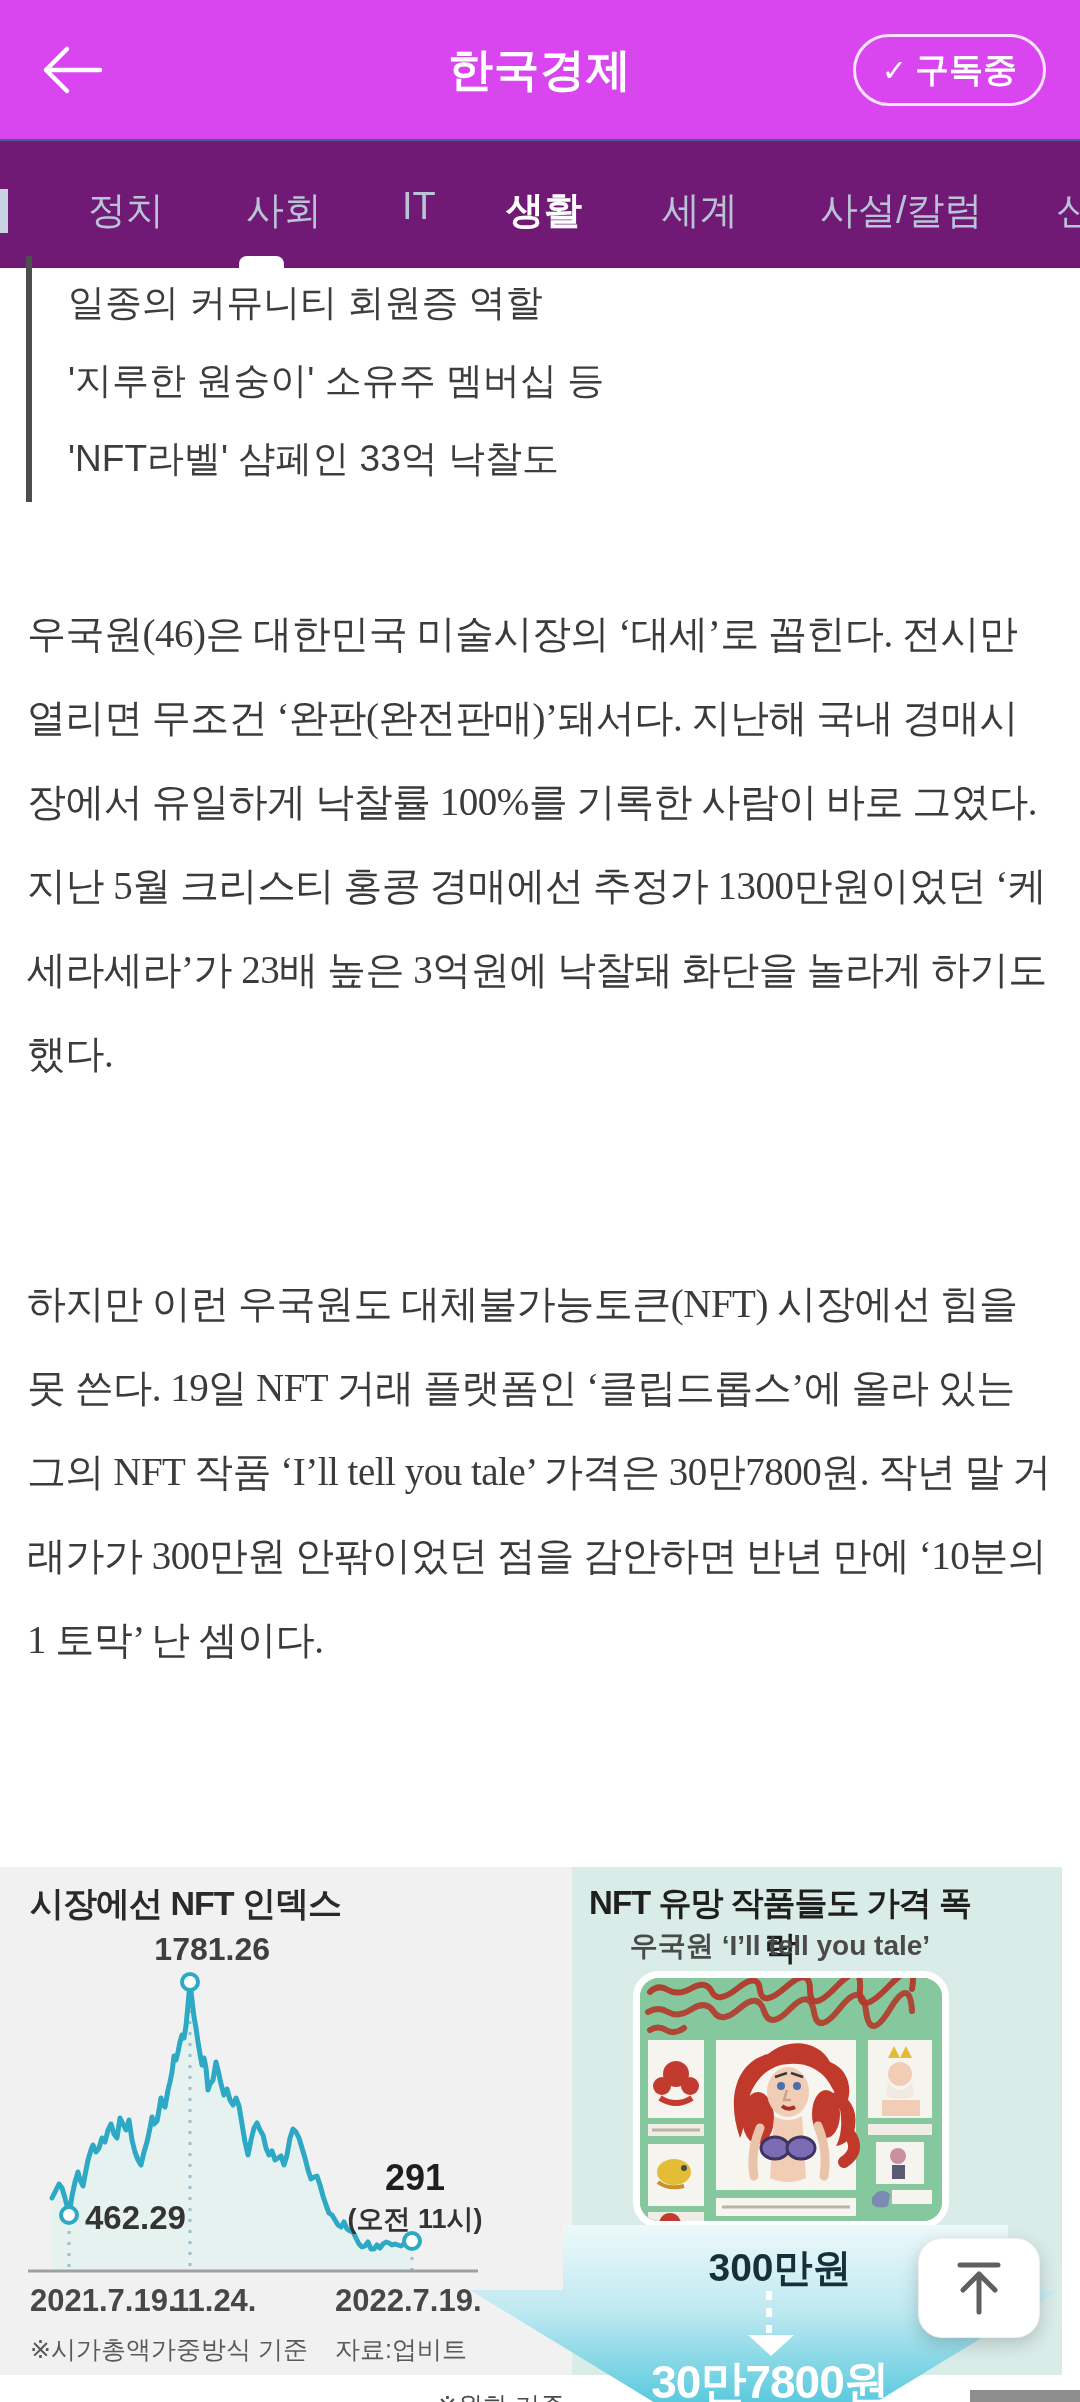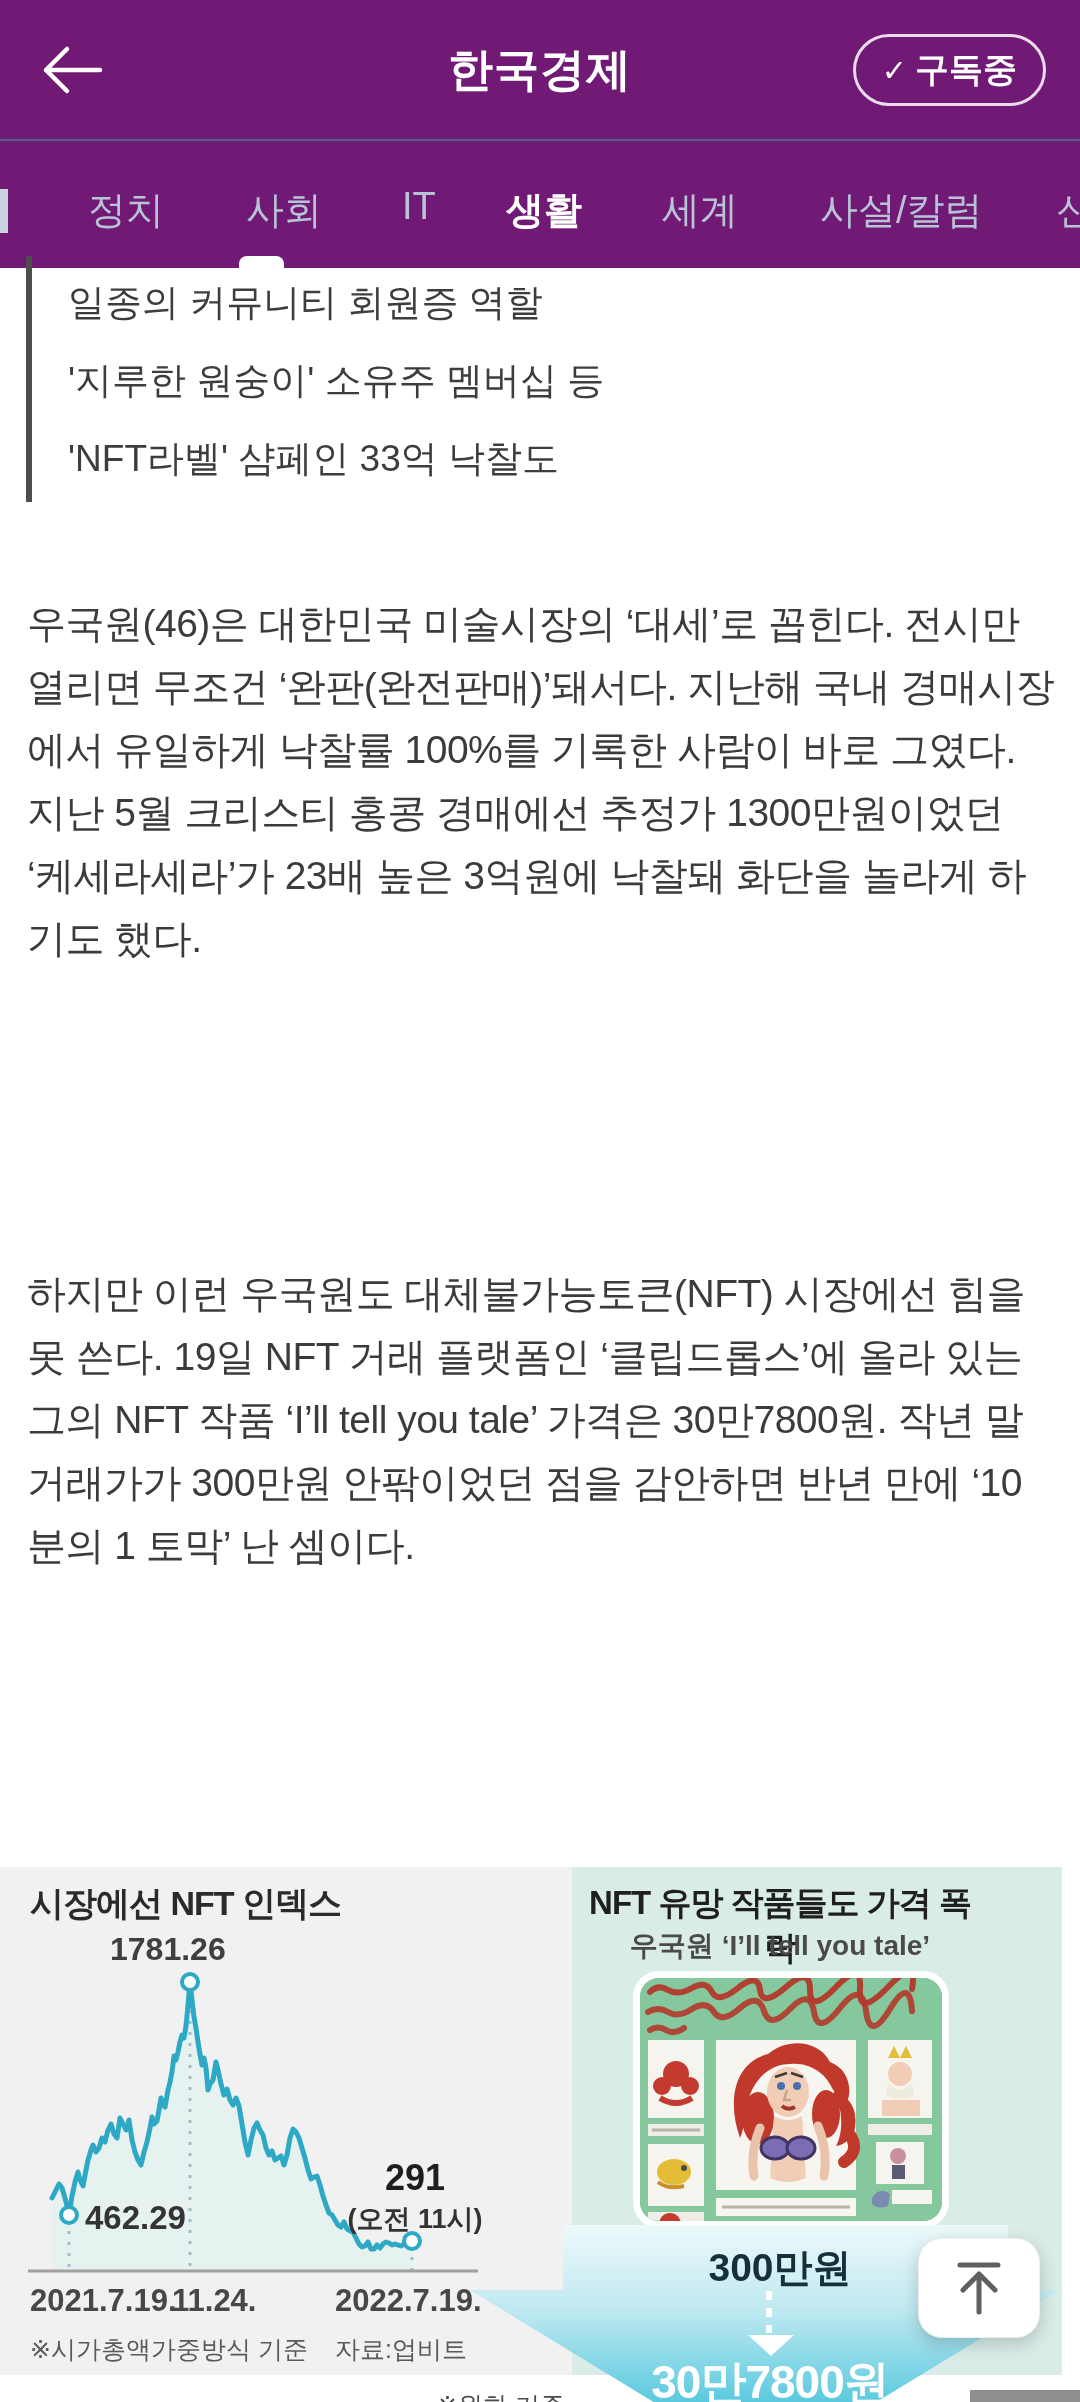--- a/index.html
+++ b/index.html
@@ -1,49 +1,49 @@
 <!DOCTYPE html>
 <html><head>
 <meta charset="utf-8">
 <style>
   html,body{margin:0;padding:0;background:#fff;}
   .screen{
     position:relative;width:1080px;height:2402px;overflow:hidden;background:#fff;
     font-family:"Liberation Sans","DejaVu Sans",sans-serif;
   }
   
-  .topbar{position:absolute;left:0;top:0;width:1080px;height:140px;background:#701a75;}
+  .topbar{position:absolute;left:0;top:0;width:1080px;height:140px;background:#d946ef;}
   .topbar-divider{position:absolute;left:0;top:139px;width:1080px;height:2px;background:#4b5f8f;}
   .back-btn{position:absolute;left:30px;top:38px;width:80px;height:64px;display:flex;align-items:center;justify-content:center;}
   .app-title{position:absolute;left:0;top:0;width:1080px;height:140px;display:flex;align-items:center;justify-content:center;
     color:#fff;font-size:45px;font-weight:700;letter-spacing:1px;}
   .subscribe-pill{position:absolute;right:34px;top:34px;height:72px;padding:0 26px;box-sizing:border-box;
     border:3px solid rgba(255,255,255,.85);border-radius:40px;display:flex;align-items:center;gap:8px;
     color:#fff;font-size:34px;font-weight:600;background:transparent;}
   .subscribe-pill .chk{font-size:30px;font-weight:700;}
   
   .navtabs{position:absolute;left:0;top:141px;width:1080px;height:127px;background:#701a75;}
   .tab{position:absolute;top:44px;font-size:38px;color:#b9c3d6;white-space:nowrap;}
   .tab.active{color:#ffffff;font-weight:700;}
   .tab-frag-left{position:absolute;left:0;top:48px;width:8px;height:44px;background:#c9d2e2;}
   .tab-frag-right{position:absolute;left:1056px;top:44px;width:24px;overflow:hidden;font-size:38px;color:#b9c3d6;white-space:nowrap;}
   .notch{position:absolute;left:239px;top:256px;width:45px;height:12px;background:#fff;border-radius:8px 8px 0 0;}
   
   .quote{position:absolute;left:26px;top:256px;border-left:6px solid #4d4d4d;padding:8px 0 4px 36px;
     font-size:37px;line-height:78px;color:#3d3d3d;font-weight:500;}
-  .para{position:absolute;left:27px;width:1028px;font-size:39px;line-height:63px;color:#3b3b3b;
-    letter-spacing:-0.5px;word-break:break-all;}
+  .para{position:absolute;left:27px;width:1028px;font-size:39px;line-height:84px;color:#3b3b3b;
+    letter-spacing:-0.5px;word-break:break-all;font-family:Liberation Serif, serif;}
   .para1{top:592px;}
   .para2{top:1262px;}
   
   .infographic{position:absolute;left:0;top:1865px;width:1080px;height:537px;overflow:hidden;}
   .panel-left{position:absolute;left:0;top:2px;width:572px;height:508px;background:#f1f1f2;}
   .panel-right{position:absolute;left:572px;top:2px;width:490px;height:508px;background:#d9ece8;}
   .chart-title{position:absolute;left:30px;top:16px;font-size:34px;font-weight:800;color:#2a2a2a;letter-spacing:-1px;}
-  .peak-label{position:absolute;left:110px;top:66px;width:160px;text-align:left;font-size:32px;font-weight:600;color:#3f3f3f;}
+  .peak-label{position:absolute;left:110px;top:66px;width:160px;text-align:right;font-size:32px;font-weight:600;color:#3f3f3f;}
   .chart-svg{position:absolute;left:0;top:107px;}
   .start-label{position:absolute;left:85px;top:334px;font-size:33px;font-weight:700;color:#343434;}
   .end-label{position:absolute;left:355px;top:292px;width:120px;text-align:center;font-size:36px;font-weight:800;color:#1e1e1e;}
   .end-sub{position:absolute;left:345px;top:336px;width:140px;text-align:center;font-size:27px;font-weight:600;color:#333;}
   .xlab{position:absolute;top:418px;font-size:31px;font-weight:600;color:#474747;}
   .xlab1{left:30px;} .xlab2{left:172px;} .xlab3{left:335px;}
   .footnote{position:absolute;top:468px;font-size:25px;color:#5a5a5a;}
   .fn-left{left:30px;} .fn-right{left:335px;}
   .promo-title{position:absolute;left:575px;top:16px;width:410px;text-align:center;font-size:33px;font-weight:800;color:#1f1f1f;letter-spacing:-1px;}
   .promo-subtitle{position:absolute;left:575px;top:62px;width:410px;text-align:center;font-size:28px;font-weight:600;color:#4a4a4a;}

